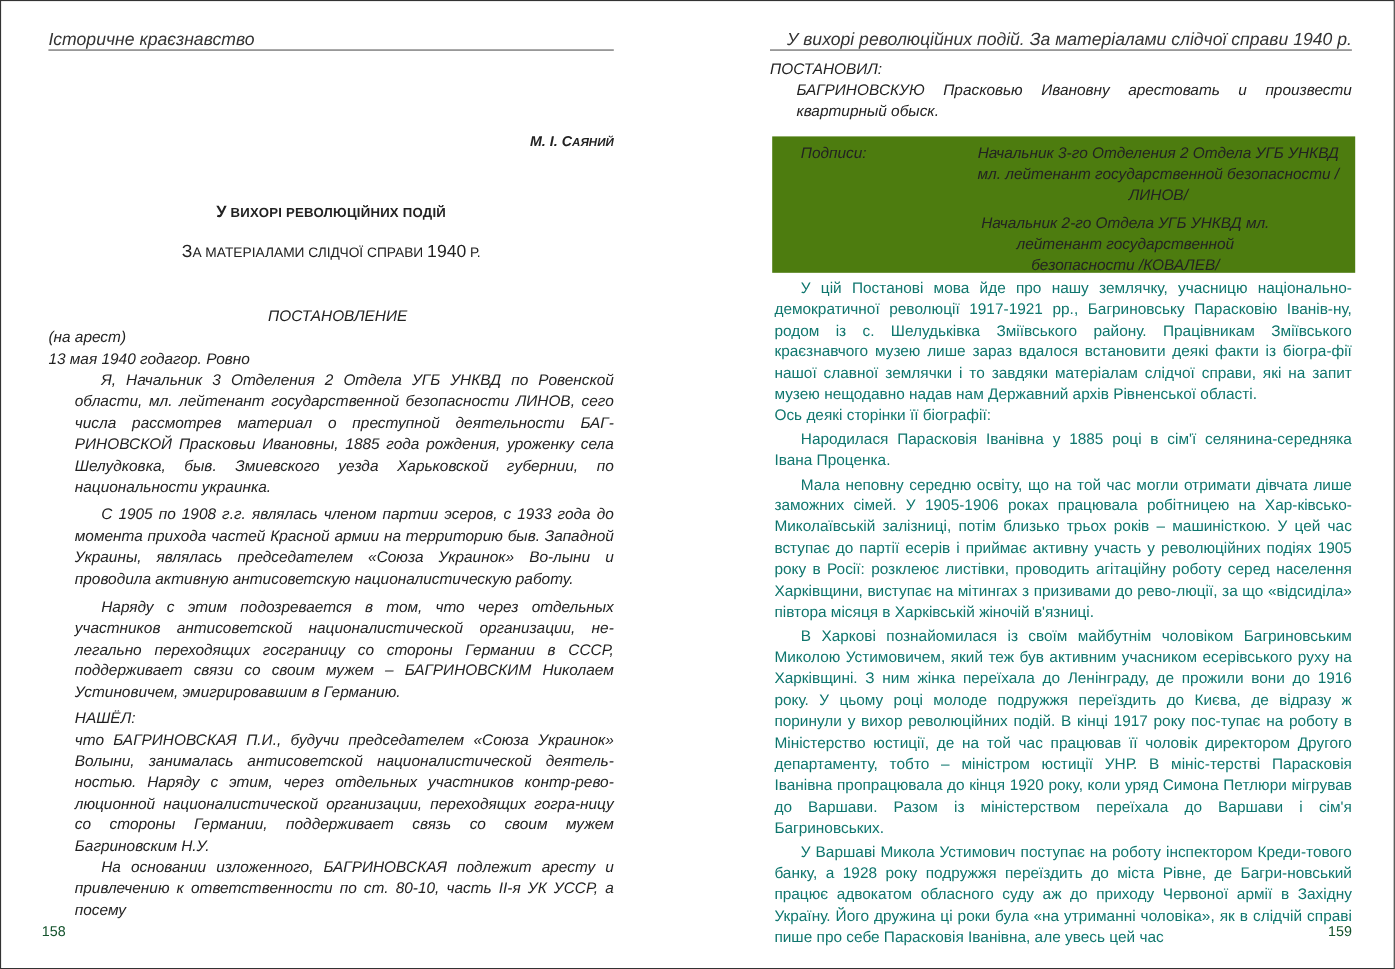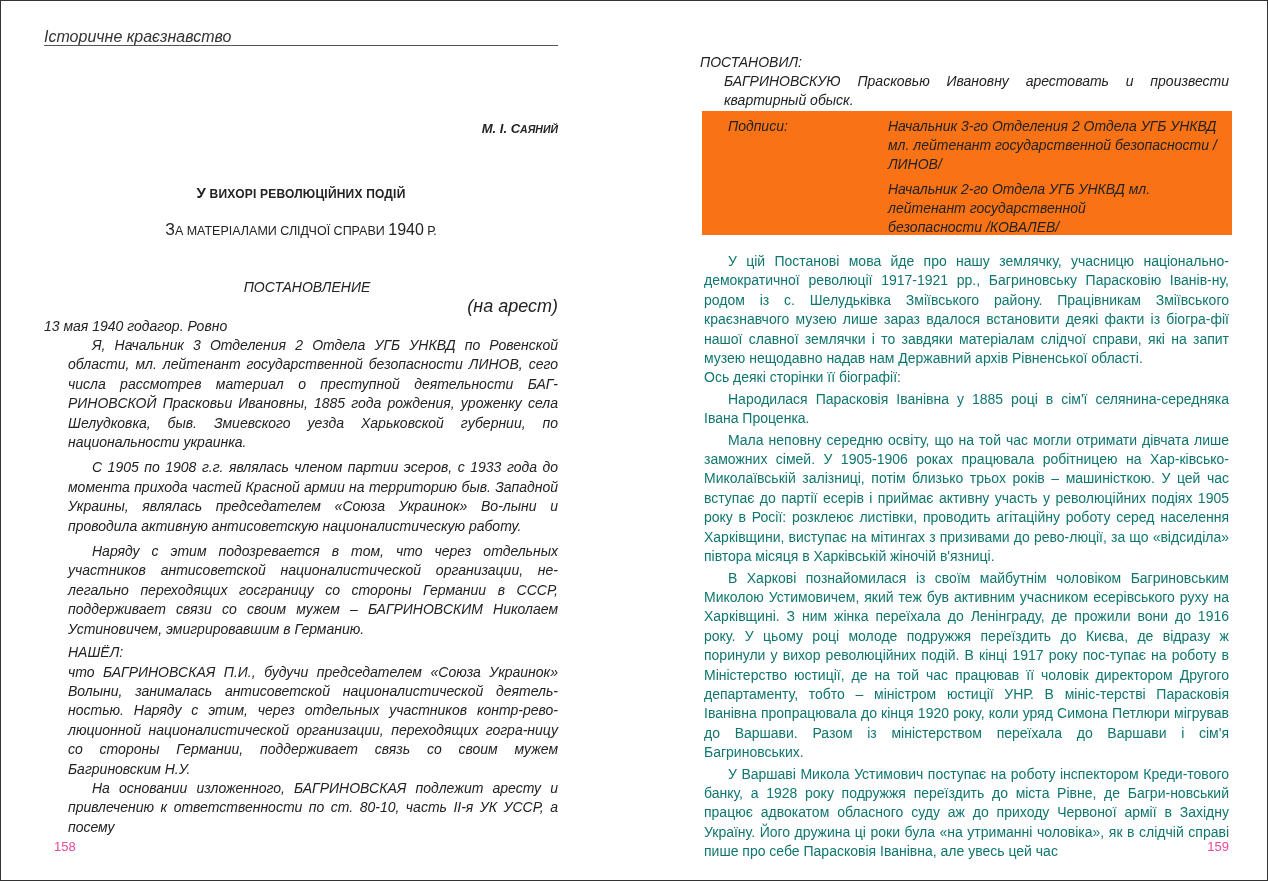--- a/index.html
+++ b/index.html
@@ -33,55 +33,55 @@
     position: absolute; top: 184px; left: 0; right: 0; text-align: center;
     font-size: 15px; font-weight: bold; letter-spacing: 0.2px;
   }
   .title .sc { font-size: 12px; }
   .subtitle {
     position: absolute; top: 221px; left: 0; right: 0; text-align: center;
     font-size: 16px;
   }
   .subtitle .sc { font-size: 12.5px; }
   .doc-title { position: absolute; top: 278px; left: 12px; right: 0; text-align: center; font-size: 14px; font-style: italic; line-height: 19px; }
-  .doc-sub { position: absolute; top: 297px; left: 0; right: 0; text-align: right; font-size: 18px; font-style: italic; line-height: 19px; }
+  .doc-sub { position: absolute; top: 297px; left: 0; right: 0; text-align: left; font-size: 14px; font-style: italic; line-height: 19px; }
   .date-row {
     position: absolute; top: 317px; left: 0; right: 8px;
     display: flex; 
     font-size: 14px; font-style: italic; line-height: 19px;
   }
   .doc-body {
     position: absolute; left: 24px; right: 0; top: 336px;
     font-size: 14px; line-height: 19.4px; font-style: italic;
   }
   .doc-body p { margin: 0 0 6px 0; text-align: justify; text-indent: 24px; }
   .doc-body p.noindent { text-indent: 0; }
   .doc-body p.tight { margin-bottom: 0; }
   .doc-body .heading { text-align: left; text-indent: 0; margin: 0; }
 
   .page-number {
-    position: absolute; top: 839px; font-size: 13px; color: #ec4899; margin-left: 16px;
+    position: absolute; top: 839px; font-size: 13px; color: #14532d;
   }
   .page-left .page-number { left: -6px; }
   .page-right .page-number { right: 0; }
 
   
   .ruling-heading {
     position: absolute; top: 53px; left: 0; right: 0; 
     font-size: 14px; font-style: italic; line-height: 19px;
   }
   .ruling-text {
     position: absolute; top: 72px; left: 24px; right: 0;
     font-size: 14px; font-style: italic; line-height: 19.4px; text-align: justify;
     margin: 0;
   }
   .signatures {
-    position: absolute; top: 111px; left: 2px; right: -3px; height: 124px;
-    background: #f97316;
-    font-size: 14px; font-style: italic; line-height: 19px;
+    position: absolute; top: 124px; left: 2px; right: -3px; height: 124px;
+    background: #4d7c0f;
+    font-size: 14px; font-style: italic; line-height: 19px; text-align: center;
   }
   .sig-label { position: absolute; left: 26px; top: 6px; }
   .sig-list { position: absolute; left: 186px; top: 6px; right: 0; }
   .sig-item { margin-bottom: 6px; }
 
   .article-body {
     position: absolute; top: 252px; left: 4px; right: 0;
     font-size: 14px; line-height: 19.4px; color: #0f766e;
   }
   .article-body p { margin: 0 0 0 0; text-align: justify; text-indent: 24px; }
@@ -115,20 +115,21 @@
     <p class="tight">Наряду с этим подозревается в том, что через отдельных участников антисоветской националистической организации, не-легально переходящих госграницу со стороны Германии в СССР, поддерживает связи со своим мужем – БАГРИНОВСКИМ Николаем Устиновичем, эмигрировавшим в Германию.</p>
     <p class="heading" style="margin-top:4px">НАШЁЛ:</p>
     <p class="noindent tight">что БАГРИНОВСКАЯ П.И., будучи председателем «Союза Украинок» Волыни, занималась антисоветской националистической деятель-ностью. Наряду с этим, через отдельных участников контр-рево-люционной националистической организации, переходящих гогра-ницу со стороны Германии, поддерживает связь со своим мужем Багриновским Н.У.</p>
     <p class="tight">На основании изложенного, БАГРИНОВСКАЯ подлежит аресту и привлечению к ответственности по ст. 80-10, часть ІІ-я УК УССР, а посему</p>
   </div>
 
   <div class="page-number">158</div>
 </div>
 
 <div class="page page-right">
+  <div class="running-head">У вихорі революційних подій. За матеріалами слідчої справи 1940 р.</div>
 
   <div class="ruling-heading">ПОСТАНОВИЛ:</div>
   <p class="ruling-text">БАГРИНОВСКУЮ Прасковью Ивановну арестовать и произвести квартирный обыск.</p>
 
   <div class="signatures">
     <div class="sig-label">Подписи:</div>
     <div class="sig-list">
       <div class="sig-item" style="width:330px">Начальник 3-го Отделения 2 Отдела УГБ УНКВД мл. лейтенант государственной безопасности /ЛИНОВ/</div>
       <div class="sig-item" style="width:270px">Начальник 2-го Отдела УГБ УНКВД мл. лейтенант государственной безопасности /КОВАЛЕВ/</div>
     </div>

